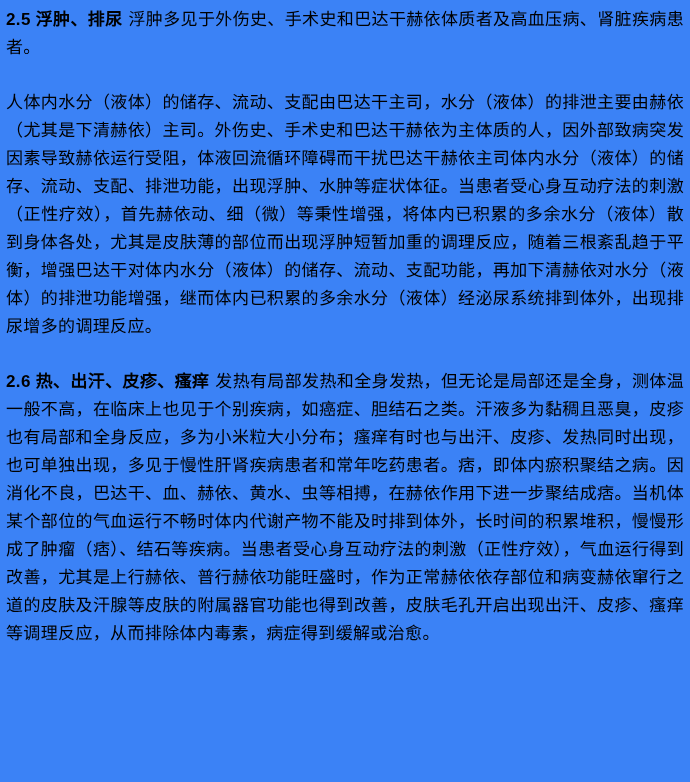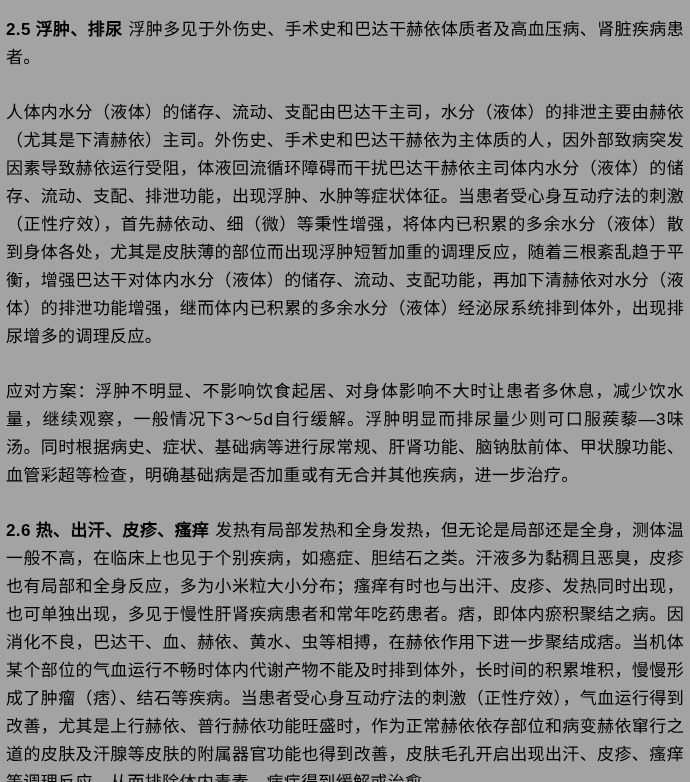--- a/index.html
+++ b/index.html
@@ -11,22 +11,22 @@
     width: 690px;
     height: 782px;
     overflow: hidden;
     font-family: "Liberation Sans", "DejaVu Sans", sans-serif;
     color: #000000;
   }
   .page {
     box-sizing: border-box;
     width: 690px;
     height: 782px;
-    padding: 16px 6px 0 6px;
-    background: #a3a3a3;
+    padding: 6px 6px 0 6px;
+    background: #3b82f6;
   }
   .para {
     margin: 0 0 27px 0;
     font-size: 17px;
     line-height: 28px;
     letter-spacing: 0.35px;
     text-align: justify;
     text-justify: inter-character;
     word-break: break-all;
     color: #000000;
@@ -43,19 +43,18 @@
 <body>
 
 <div class="page">
 
   <p class="para">
     <strong class="sect-heading">2.5 浮肿、排尿</strong><span>浮肿多见于外伤史、手术史和巴达干赫依体质者及高血压病、肾脏疾病患者。</span>
   </p>
 
   <p class="para">人体内水分（液体）的储存、流动、支配由巴达干主司，水分（液体）的排泄主要由赫依（尤其是下清赫依）主司。外伤史、手术史和巴达干赫依为主体质的人，因外部致病突发因素导致赫依运行受阻，体液回流循环障碍而干扰巴达干赫依主司体内水分（液体）的储存、流动、支配、排泄功能，出现浮肿、水肿等症状体征。当患者受心身互动疗法的刺激（正性疗效），首先赫依动、细（微）等秉性增强，将体内已积累的多余水分（液体）散到身体各处，尤其是皮肤薄的部位而出现浮肿短暂加重的调理反应，随着三根紊乱趋于平衡，增强巴达干对体内水分（液体）的储存、流动、支配功能，再加下清赫依对水分（液体）的排泄功能增强，继而体内已积累的多余水分（液体）经泌尿系统排到体外，出现排尿增多的调理反应。</p>
 
-  <p class="para">应对方案：浮肿不明显、不影响饮食起居、对身体影响不大时让患者多休息，减少饮水量，继续观察，一般情况下3～5d自行缓解。浮肿明显而排尿量少则可口服蒺藜—3味汤。同时根据病史、症状、基础病等进行尿常规、肝肾功能、脑钠肽前体、甲状腺功能、血管彩超等检查，明确基础病是否加重或有无合并其他疾病，进一步治疗。</p>
 
   <p class="para">
     <strong class="sect-heading">2.6 热、出汗、皮疹、瘙痒</strong><span>发热有局部发热和全身发热，但无论是局部还是全身，测体温一般不高，在临床上也见于个别疾病，如癌症、胆结石之类。汗液多为黏稠且恶臭，皮疹也有局部和全身反应，多为小米粒大小分布；瘙痒有时也与出汗、皮疹、发热同时出现，也可单独出现，多见于慢性肝肾疾病患者和常年吃药患者。痞，即体内瘀积聚结之病。因消化不良，巴达干、血、赫依、黄水、虫等相搏，在赫依作用下进一步聚结成痞。当机体某个部位的气血运行不畅时体内代谢产物不能及时排到体外，长时间的积累堆积，慢慢形成了肿瘤（痞）、结石等疾病。当患者受心身互动疗法的刺激（正性疗效），气血运行得到改善，尤其是上行赫依、普行赫依功能旺盛时，作为正常赫依依存部位和病变赫依窜行之道的皮肤及汗腺等皮肤的附属器官功能也得到改善，皮肤毛孔开启出现出汗、皮疹、瘙痒等调理反应，从而排除体内毒素，病症得到缓解或治愈。</span>
   </p>
 
 </div>
 
 </body></html>

